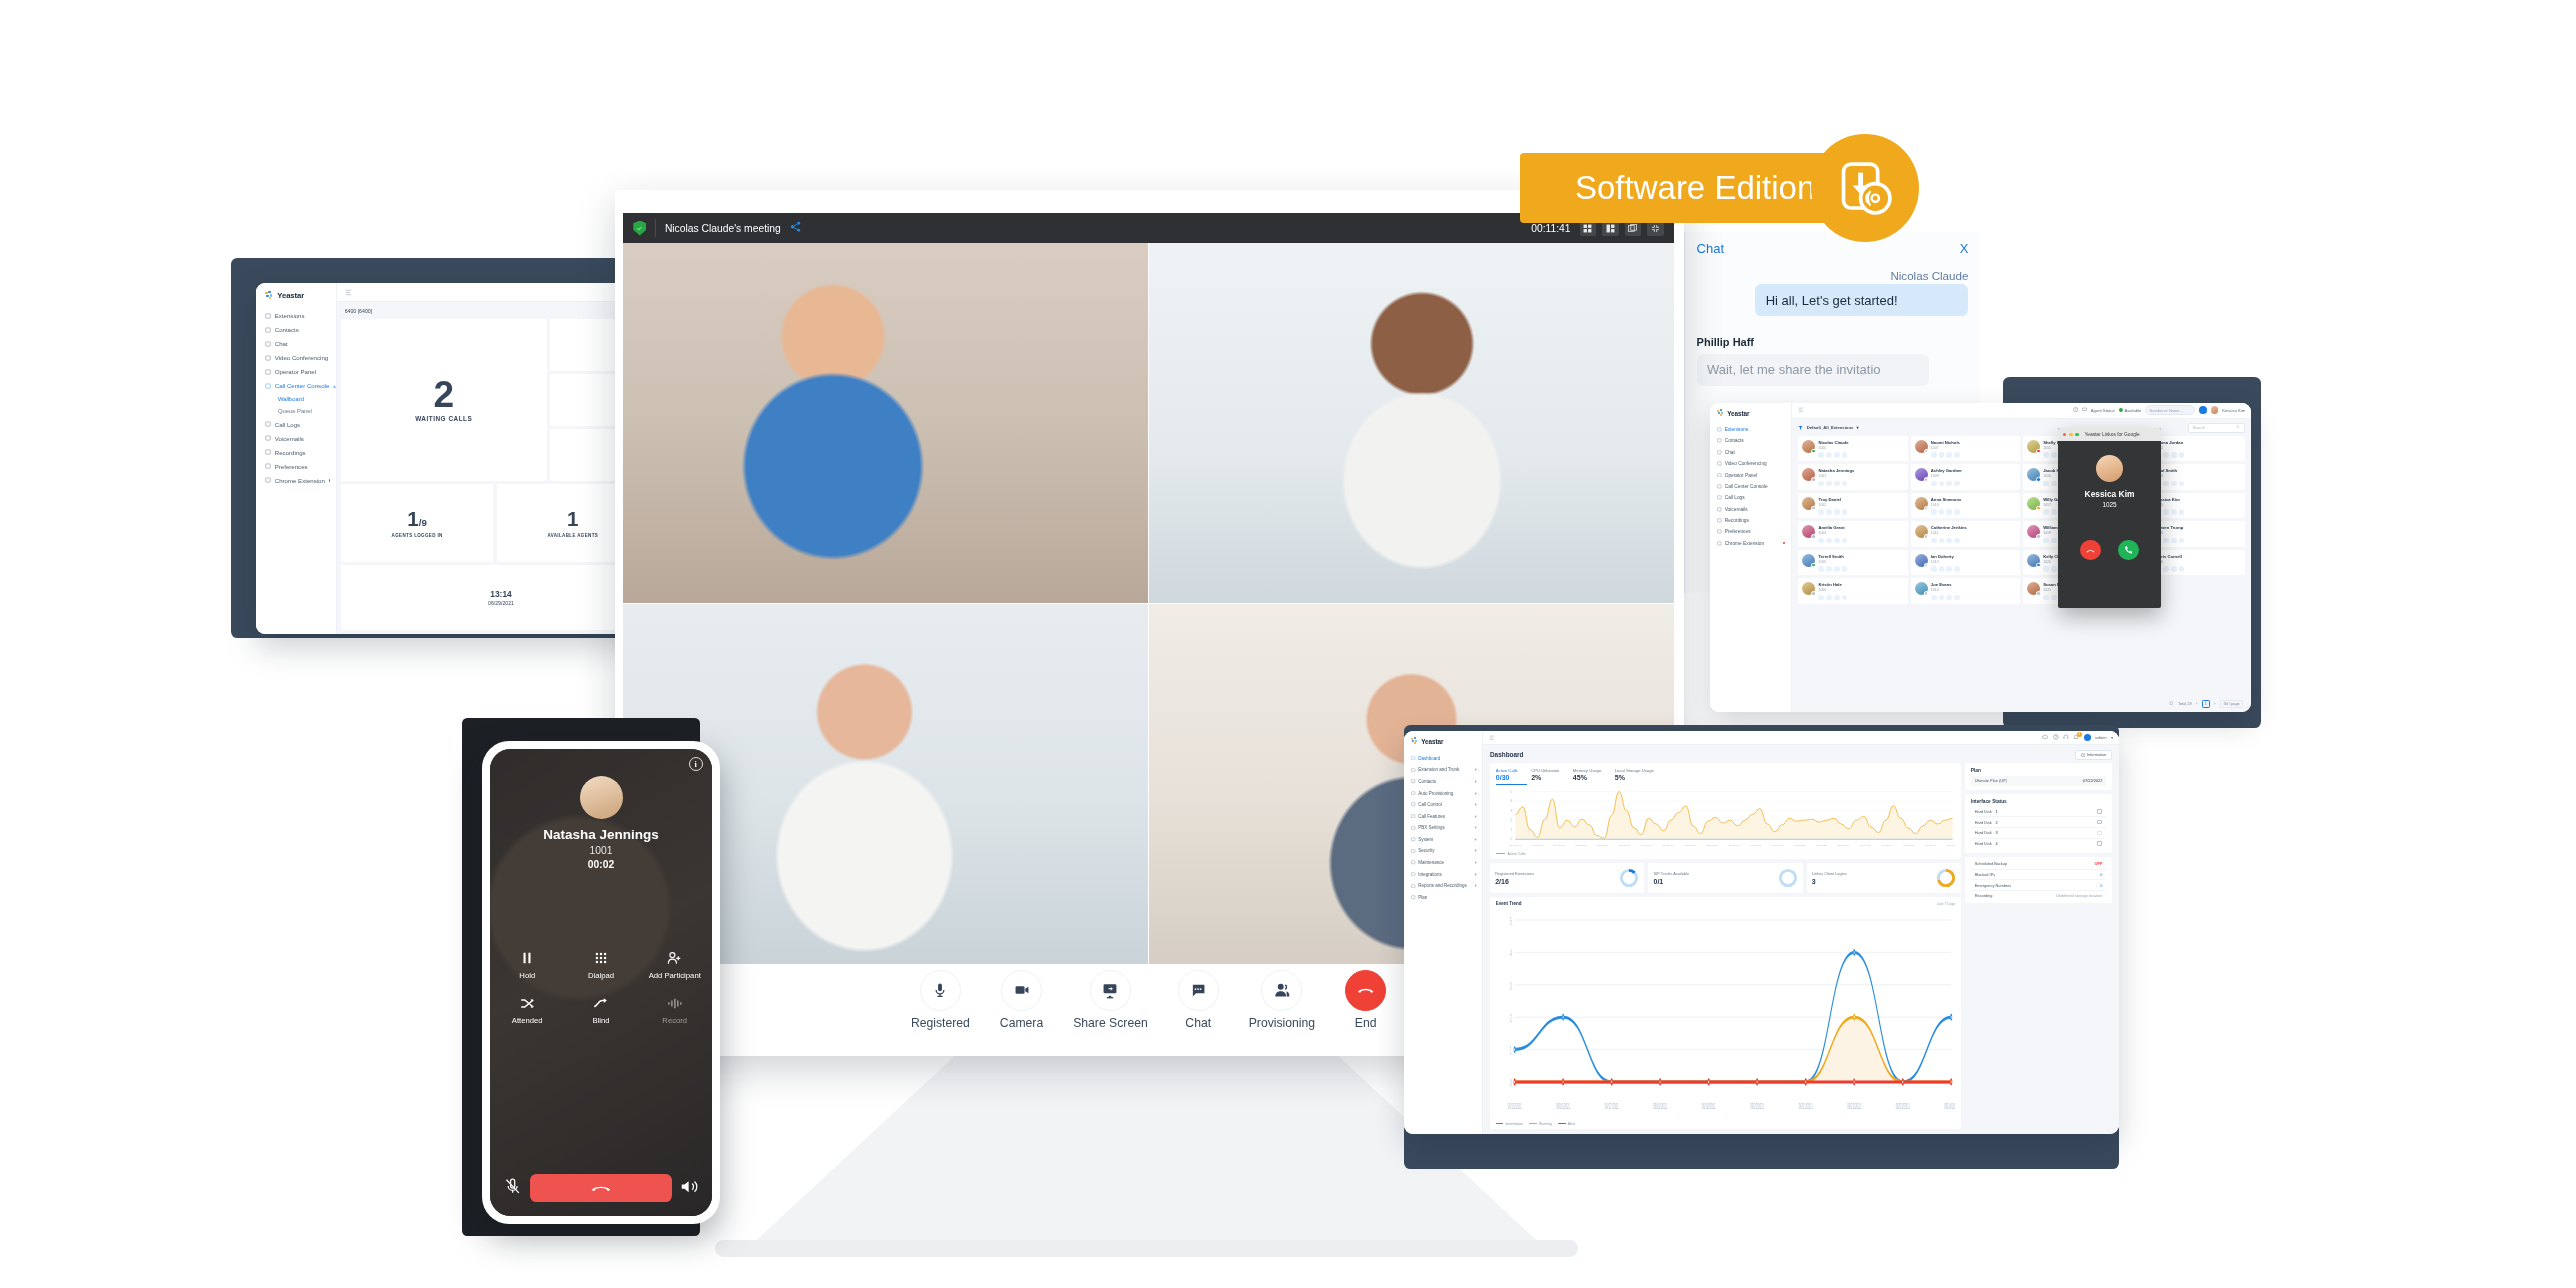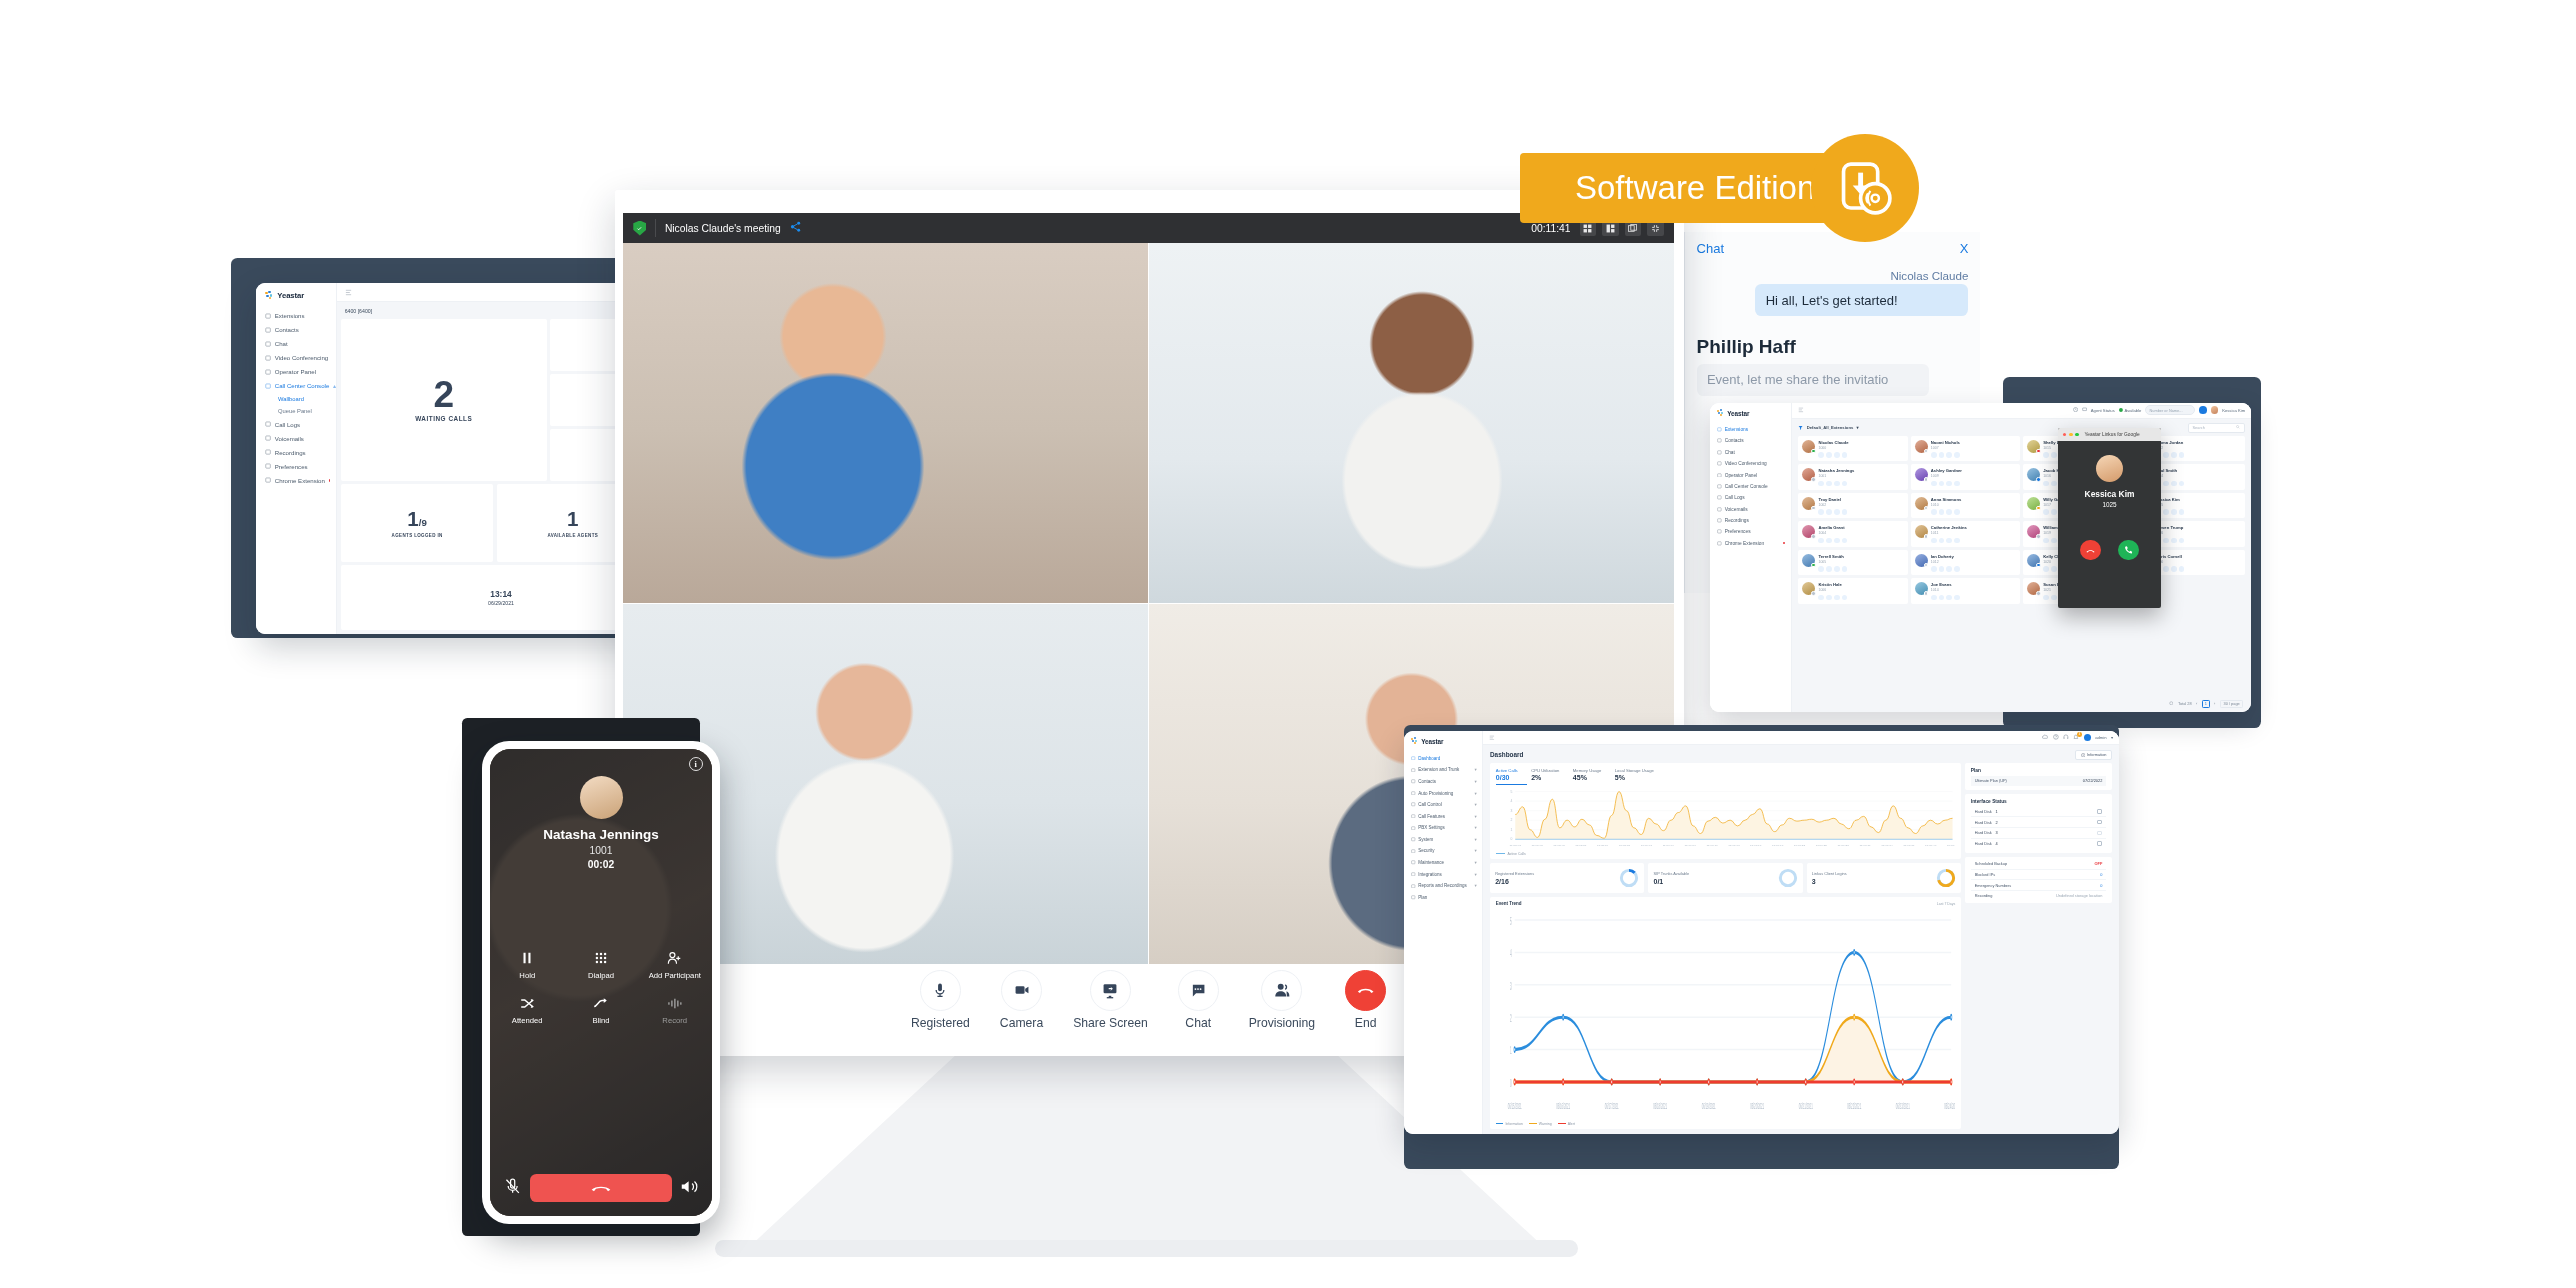--- a/index.html
+++ b/index.html
@@ -137,21 +137,21 @@
   .vbtn .lab { font-size:12.2px; color:#3b4a5c; }
 
   
   #chat-panel { position:absolute; left:1684px; top:232px; width:296px; height:361px;
     background:#fbfcfd; border-left:0.6px solid #e7ebf0; overflow:hidden; }
   #chat-panel .chdr { display:flex;align-items:center;justify-content:space-between;
     padding:9px 11.6px; font-size:13px; color:#1a7ae0; }
   #chat-panel .msg-name { font-size:11.6px; color:#5f7ca3; text-align:right; padding:3.9px 11.6px 2.6px; }
   #chat-panel .bub-out { margin:0 11.6px 16.7px auto; max-width:213px; background:#d6e9fb;
     border-radius:6.4px; padding:8.4px 10.3px; font-size:13px; color:#1d2b3a; }
-  #chat-panel .msg-name2 { font-size:19px; font-weight:700; color:#1d2b3a; padding:2.6px 11.6px 6.4px; }
+  #chat-panel .msg-name2 { font-size:11px; font-weight:700; color:#1d2b3a; padding:2.6px 11.6px 6.4px; }
   #chat-panel .bub-in { margin:0 auto 0 11.6px; max-width:232px; background:#f1f3f6;
     border-radius:6.4px; padding:8.4px 10.3px; font-size:13px; color:#8d99a8; }
 
   
   #ext-device { left:2003px; top:377px; width:258px; height:351px; }
   #ext-screen { left:1710px; top:403px; width:541px; height:309px;
     box-shadow:0 11.6px 28px rgba(20,30,45,.18); }
   #ext { display:flex; width:100%; height:100%; font-size:5.8px; }
   #ext-side { width:82px; padding:5.8px 0 0; background:#fff; border-right:0.6px solid #eef1f5; }
   #ext-side .brand { padding:0 6.4px 6.4px 7px; font-size:6.4px; }
@@ -539,21 +539,21 @@
   </div>
 
   <div id="chat-panel">
     <div class="chdr">
       <span>Chat</span>
       <span>X</span>
     </div>
     <div class="msg-name">Nicolas Claude</div>
     <div class="bub-out">Hi all, Let's get started!</div>
     <div class="msg-name2">Phillip Haff</div>
-    <div class="bub-in">Event, let me share the invitatio</div>
+    <div class="bub-in">Wait, let me share the invitatio</div>
   </div>
 
   <div id="mon-stand"></div>
   <div id="mon-base"></div>
   <div id="mon-bezel"></div>
   <div id="mon-screen">
     <div id="vc-title">
       <span class="shield">
         <svg viewBox="0 0 16 16" width="7" height="7">
             <path d="M3.5 8.3l2.6 2.6 5.6-5.6" stroke="#fff" stroke-width="2" fill="none"></path>

